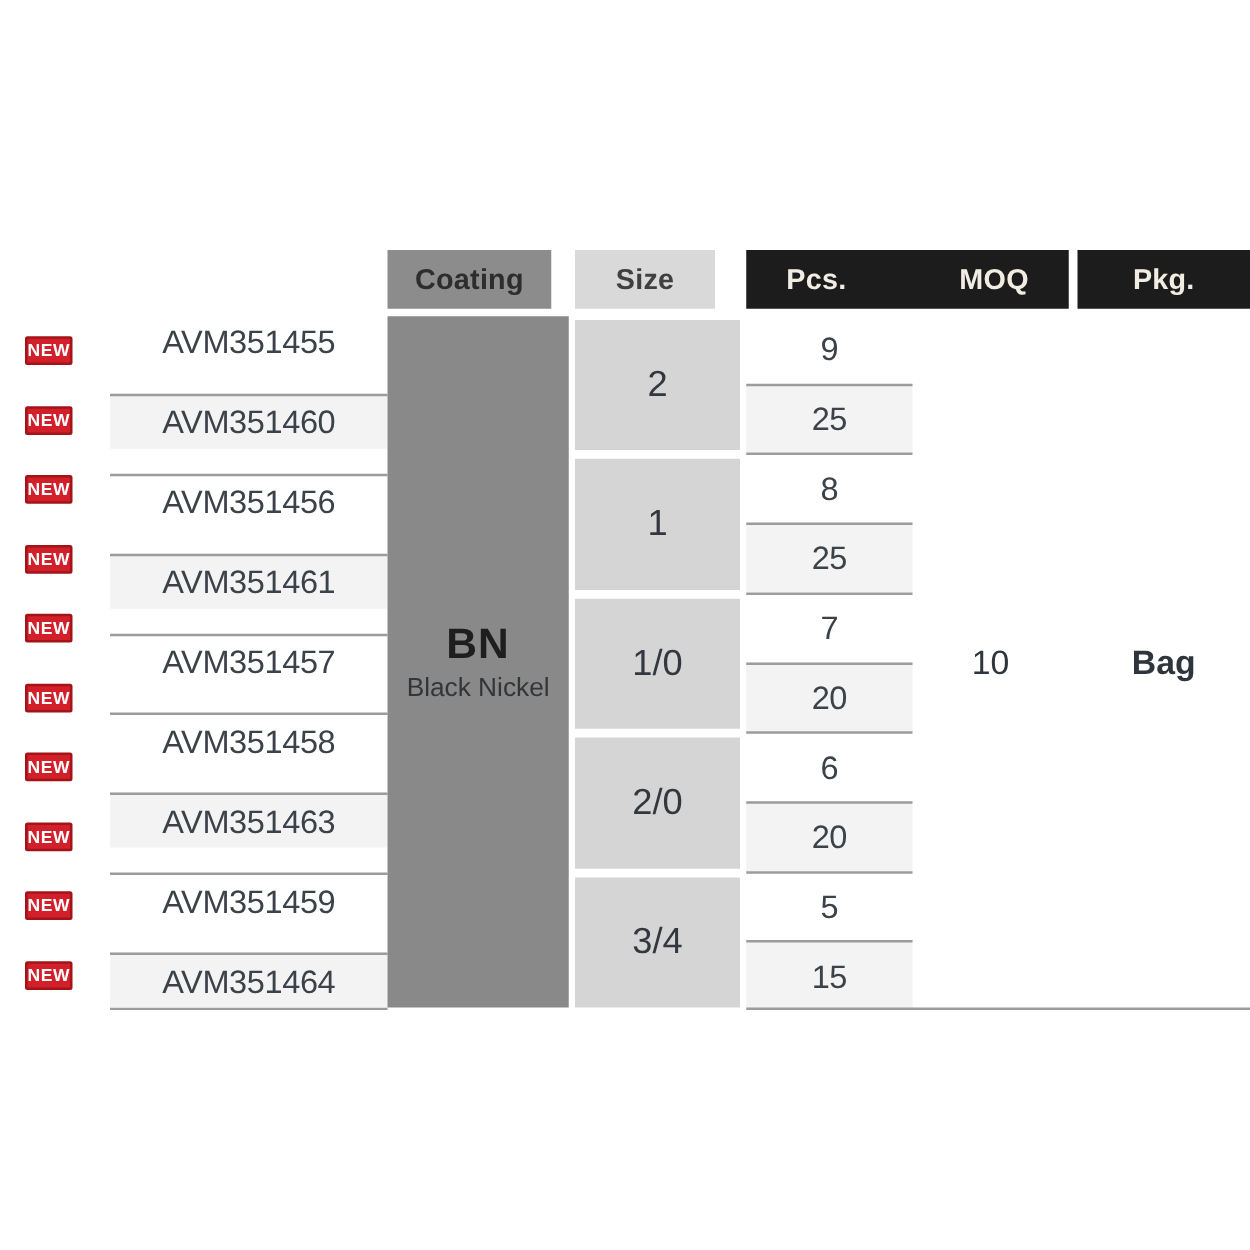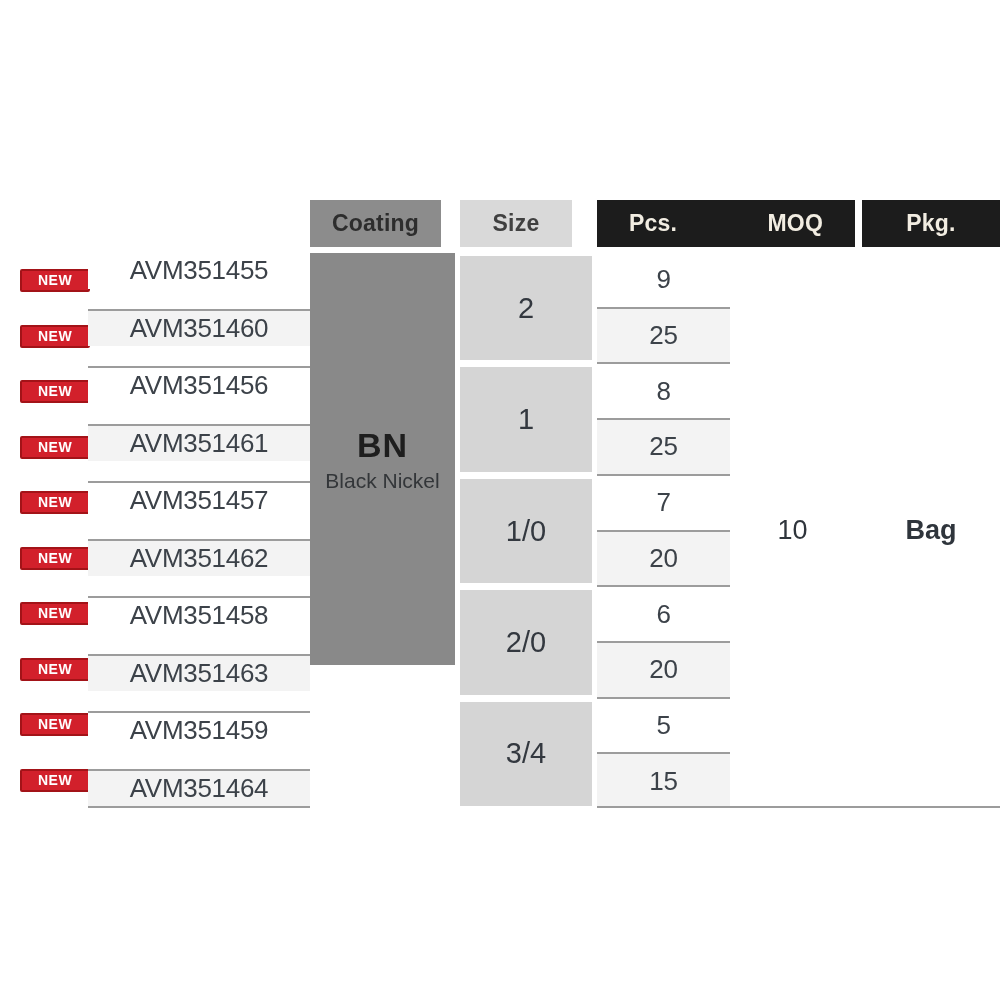--- a/index.html
+++ b/index.html
@@ -44,26 +44,26 @@
   
   #badge-col{
     position:absolute;left:20px;top:253px;height:555px;width:44px;
     display:flex;flex-direction:column;
   }
   .badge-slot{flex:1 1 0;display:flex;align-items:center;justify-content:flex-start;}
   .new-badge{
     background:var(--badge-red);
     border:2px solid var(--badge-border);
     color:#ffffff;font-weight:bold;font-size:14px;letter-spacing:0.5px;
-    padding:1px 16px;border-radius:2px;line-height:17px;
+    padding:1px 0;border-radius:2px;line-height:17px;
   }
 
   
   #coating-body{
-    position:absolute;left:310px;top:253px;width:145px;height:412px;
+    position:absolute;left:310px;top:253px;width:145px;height:553px;
     background:var(--coating-bg);
     display:flex;flex-direction:column;align-items:center;justify-content:center;
     gap:4px;
   }
   #coating-code{font-size:34px;font-weight:bold;color:#1e1e1e;letter-spacing:1px;}
   #coating-name{font-size:21px;font-weight:400;color:#333639;}
 
   
   #size-col{
     position:absolute;left:460px;top:253px;width:132px;height:553px;
@@ -141,21 +141,20 @@
         <span class="new-badge">NEW</span>
       </div>
     </div>
 
   <div class="stripe-col" id="ref-col">
       <div class="stripe-cell">AVM351455</div>
       <div class="stripe-cell alt">AVM351460</div>
       <div class="stripe-cell">AVM351456</div>
       <div class="stripe-cell alt">AVM351461</div>
       <div class="stripe-cell">AVM351457</div>
-      <div class="stripe-cell alt">AVM351462</div>
       <div class="stripe-cell">AVM351458</div>
       <div class="stripe-cell alt">AVM351463</div>
       <div class="stripe-cell">AVM351459</div>
       <div class="stripe-cell alt">AVM351464</div>
     </div>
 
   <div id="coating-body">
     <div id="coating-code">BN</div>
     <div id="coating-name">Black Nickel</div>
   </div>

